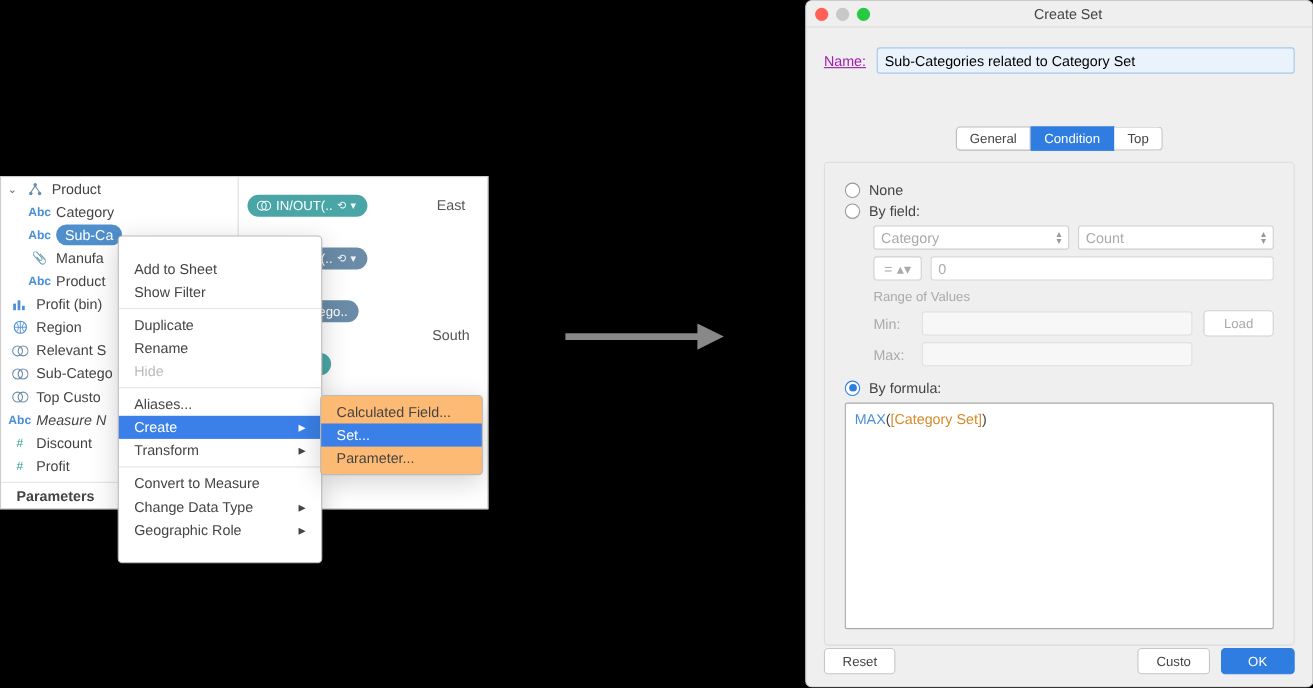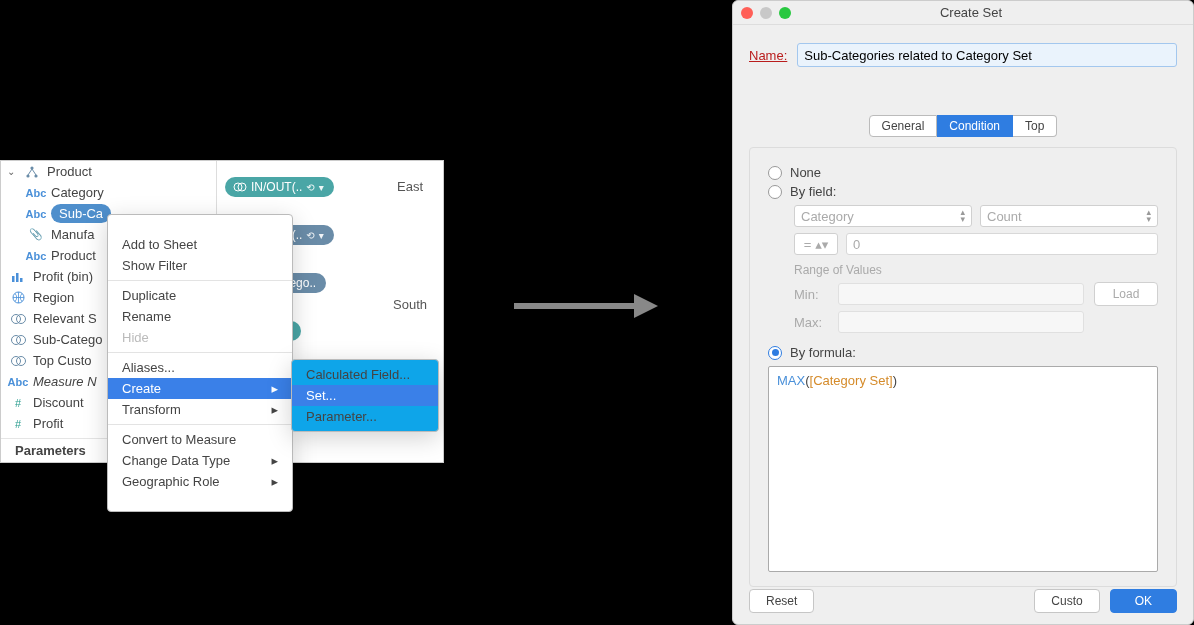--- a/index.html
+++ b/index.html
@@ -28,36 +28,36 @@
 
   
   .row-lbl { position:absolute; font-size:13px; color:#555; }
 
   
   .ctx-menu { position:absolute; left:106px; top:53px; width:186px; background:#fff; border:1px solid #bbb; border-radius:4px; box-shadow:0 6px 24px rgba(0,0,0,.18); padding:19px 0; }
   .ctx-item { padding:3px 14px; display:flex; justify-content:space-between; align-items:center; }
   .ctx-item.disabled { color:#bbb; }
   .ctx-item.selected { background:#3a80e8; color:#fff; }
   .ctx-sep { height:1px; background:#e3e3e3; margin:4px 0; }
-  .ctx-sub { position:absolute; left:290px; top:198px; width:148px; background:#0ea5e9; border:1px solid #bbb; border-radius:4px; box-shadow:0 6px 24px rgba(0,0,0,.18); padding:4px 0; }
+  .ctx-sub { position:absolute; left:290px; top:198px; width:148px; background:#fdba74; border:1px solid #bbb; border-radius:4px; box-shadow:0 6px 24px rgba(0,0,0,.18); padding:4px 0; }
 
   
   .arrow { position:absolute; left: 510px; top: 292px; }
 
   
   .dlg { position:absolute; left:732px; top:0; width:462px; height:625px; background:#efefef; border:1px solid #ccc; border-radius:6px; }
   .titlebar { height:24px; display:flex; align-items:center; border-bottom:1px solid #ddd; }
   .tl-btns { display:flex; gap:7px; margin-left:8px; }
   .tl-btn { width:12px; height:12px; border-radius:50%; }
   .tl-close{background:#ff5f57;} .tl-min{background:#c8c8c8;} .tl-max{background:#28c840;}
   .titlebar .title { flex:1; text-align:center; font-size:13px; color:#444; margin-left:-42px; }
 
   .dlg-body { padding: 18px 16px 0 16px; }
   .name-row { display:flex; align-items:center; gap:10px; margin-bottom:16px; }
-  .name-row label { color:#b91c1c;text-decoration:underline; }
+  .name-row label { color:#a21caf;text-decoration:underline; }
   .name-input { flex:1; height:24px; border:1px solid #a3c7ee; background:#eaf3fc; padding:0 6px; font-size:13px; border-radius:3px; }
 
   .tabs { display:flex; justify-content:center; gap:0; margin-bottom:10px;margin-top:48px; }
   .tab { border:1px solid #bbb; padding:2px 12px; font-size:12px; background:#fff; height:22px; display:flex; align-items:center; }
   .tab:first-child{ border-radius:4px 0 0 4px; }
   .tab:last-child{ border-radius:0 4px 4px 0; border-left:none; }
   .tab.mid{ border-left:none; }
   .tab.active{ background:#2f7de1; color:#fff; border-color:#2f7de1; }
 
   .cond-area { border:1px solid #dcdcdc; border-radius:4px; padding:14px 18px 14px 18px; background:#efefef; }

